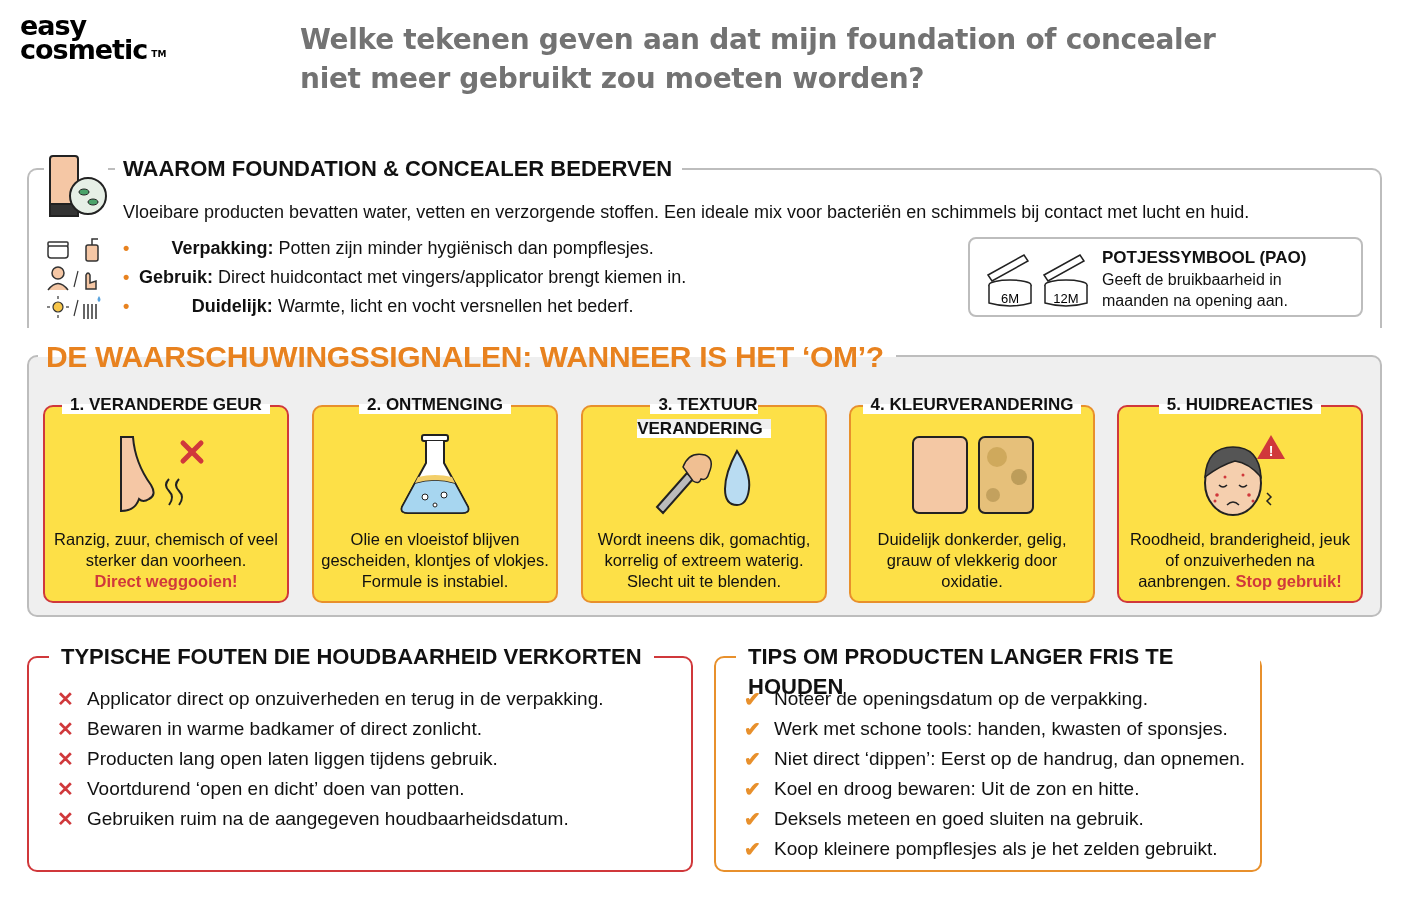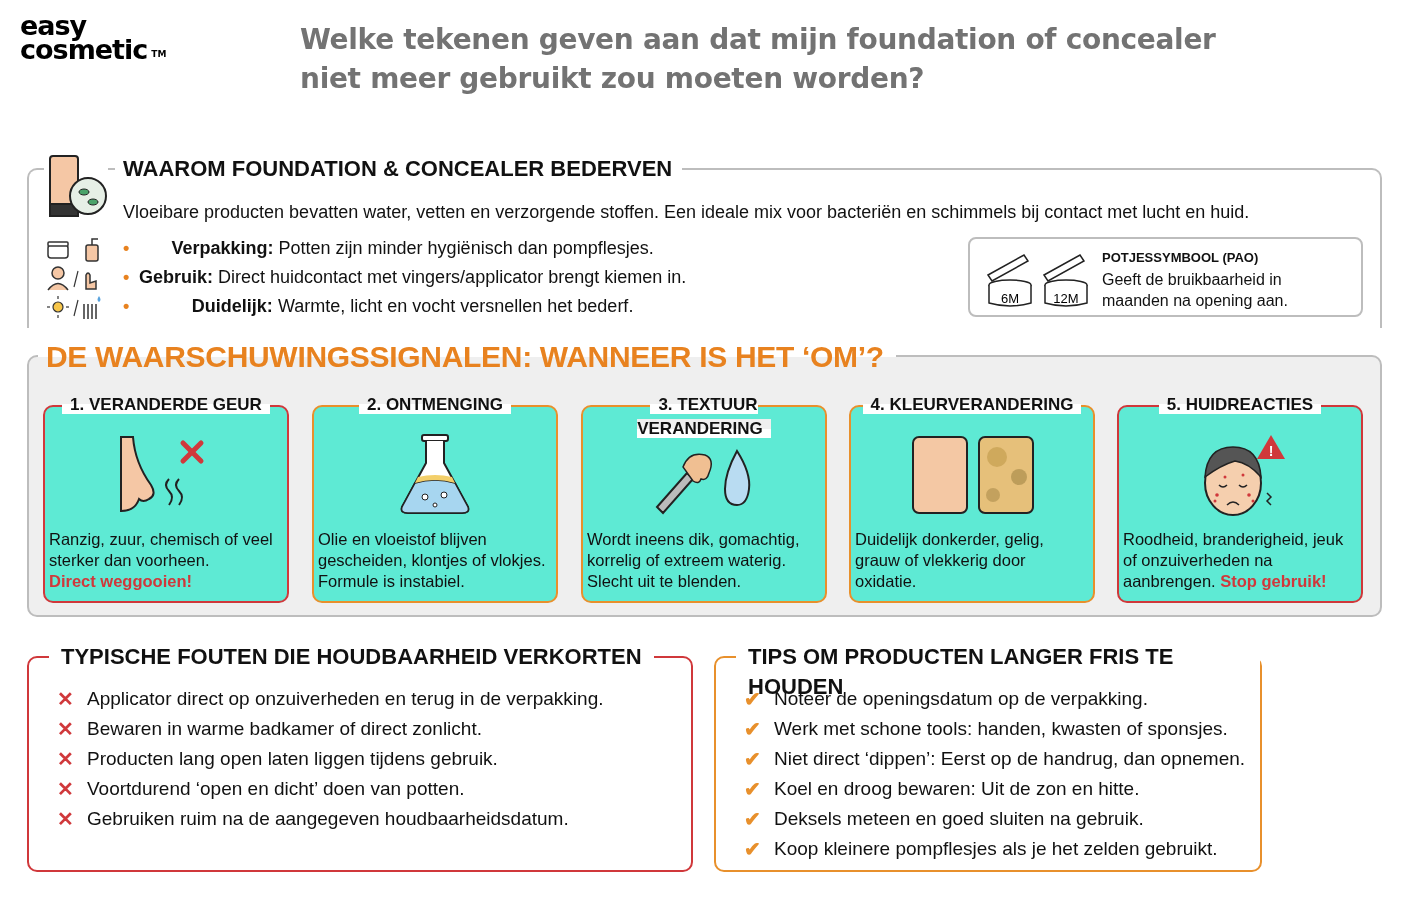--- a/index.html
+++ b/index.html
@@ -19,33 +19,33 @@
   .why-intro { position: absolute; left: 123px; top: 200px; font-size: 18px; line-height: 24px; }
   .why-list { position: absolute; left: 123px; top: 234px; list-style: none; text-align: center; }
   .why-list li { font-size: 18px; line-height: 29px; position: relative; padding-left: 16px; }
   .why-list li::before { content: "•"; position: absolute; left: 0; color: #e8821f; font-weight: bold; }
   .why-list b { font-weight: bold; }
   .why-side-icons { position: absolute; left: 46px; top: 234px; width: 62px; }
   .why-side-icons div { height: 29px; display: flex; align-items: center; gap: 2px; font-size: 13px; color: #555; }
 
   .pao { position: absolute; left: 968px; top: 237px; width: 395px; height: 80px; border: 2px solid #bdbdbd; border-radius: 8px; background: #fff; }
   .pao-jar { position: absolute; top: 10px; width: 48px; height: 60px; }
-  .pao-title { position: absolute; left: 132px; top: 8px; font-weight: bold; font-size: 13px; line-height: 22px; }
+  .pao-title { position: absolute; left: 132px; top: 8px; font-weight: bold; font-size: 17px; line-height: 22px; }
   .pao-text { position: absolute; left: 132px; top: 30px; font-size: 16px; line-height: 21px; width: 250px; }
 
   
   .warn-box { position: absolute; left: 27px; top: 355px; width: 1355px; height: 262px; border: 2px solid #bdbdbd; border-radius: 10px; background: #efefef; }
   .warn-title { position: absolute; left: 38px; top: 336px; padding: 0 12px 0 8px; background: linear-gradient(#fff 50%, #efefef 50%); font-weight: bold; font-size: 30px; line-height: 42px; color: #e8821f; letter-spacing: -0.3px; }
 
-  .card { position: absolute; top: 405px; width: 246px; height: 198px; border: 2.5px solid #d0383b; border-radius: 10px; background: #5eead4; }
+  .card { position: absolute; top: 405px; width: 246px; height: 198px; border: 2.5px solid #d0383b; border-radius: 10px; background: #fde047; }
   .card.orange { border-color: #e8902c; }
   .card-title { position: absolute; top: -14px; left: 0; right: 0; text-align: center; }
   .card-title span { background: linear-gradient(#efefef 50%, #fff 50%); padding: 0 8px; font-weight: bold; font-size: 17px; line-height: 24px; }
   .card-icon { position: absolute; top: 26px; left: 50%; transform: translateX(-50%); width: 110px; height: 88px; }
-  .card-text { position: absolute; top: 122px; left: 4px; right: 4px; text-align: left; font-size: 16.5px; line-height: 21px; }
+  .card-text { position: absolute; top: 122px; left: 4px; right: 4px; text-align: center; font-size: 16.5px; line-height: 21px; }
   .card-text .alert { color: #d0383b; font-weight: bold; }
 
   
   .list-box { position: absolute; top: 656px; height: 216px; border: 2.5px solid #d0383b; border-radius: 10px; }
   .list-box.orange { border-color: #e8902c; }
   .list-title { position: absolute; top: -16px; left: 20px; padding: 0 12px; background: #fff; font-weight: bold; font-size: 22px; line-height: 30px; }
   .list { position: absolute; top: 26px; left: 28px; list-style: none; }
   .list li { font-size: 19px; line-height: 30px; display: flex; align-items: center; gap: 8px; }
   .list .x { color: #d0383b; font-weight: bold; font-size: 20px; width: 22px; }
   .list .check { color: #e8902c; font-weight: bold; font-size: 20px; width: 22px; }

